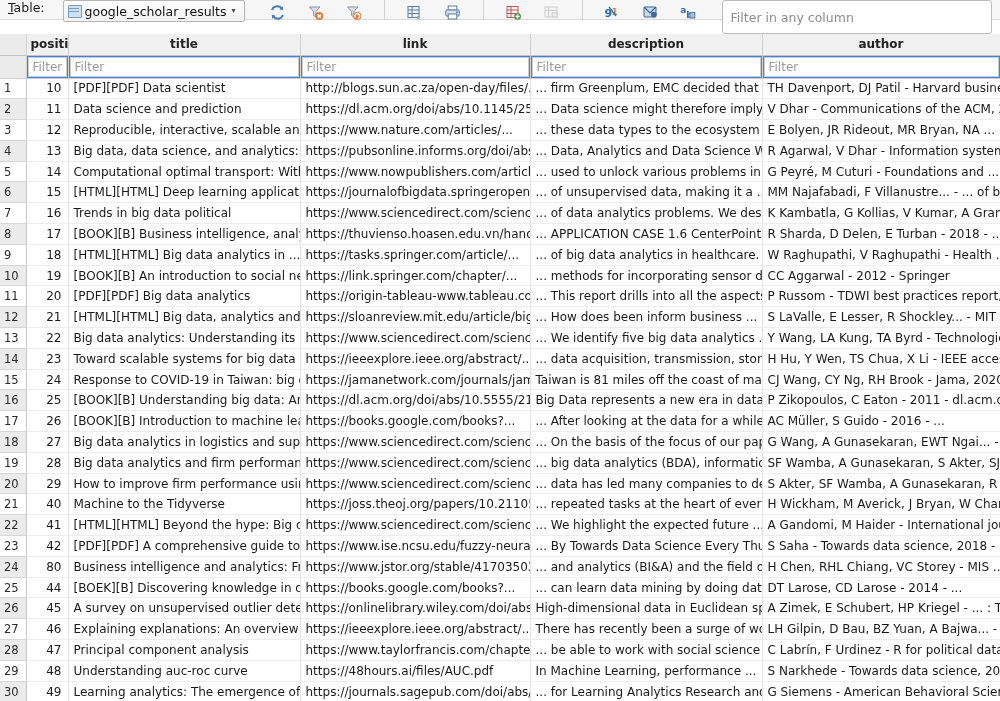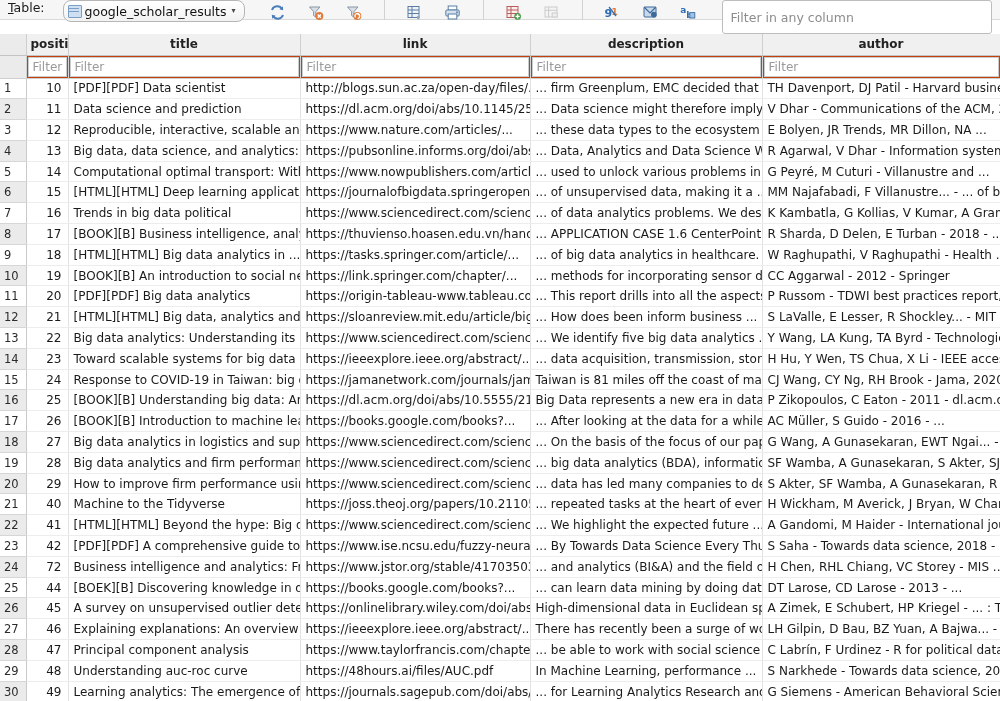--- a/index.html
+++ b/index.html
@@ -31,21 +31,21 @@
   }
   .tb-label u { text-decoration: underline; }
 
   
   #table-combo {
     display: flex;
     align-items: center;
     height: 22px;
     min-width: 182px;
     border: 1px solid #b6b6b6;
-    border-radius: 8px;
+    border-radius: 2px;
     background: linear-gradient(#ffffff, #f2f2f2);
     padding: 0 3px 0 4px;
     margin-right: 8px;
   }
   #table-combo .db-ic {
     width: 12px; height: 12px;
     margin-right: 5px;
     position: relative;
     flex: 0 0 auto;
   }
@@ -155,21 +155,21 @@
     overflow: hidden;
     white-space: nowrap;
   }
   thead th.corner {
     background: #ebebeb;
     border-right: 1px solid #cfcfcf;
   }
 
   tr.filter-row td {
     height: 22px;
-    background: #c2410c;
+    background: #3b82f6;
     border-right: 1px solid #d2d2d2;
     border-bottom: 1px solid #cfcfcf;
     padding: 0;
     overflow: hidden;
   }
   tr.filter-row td.corner {
     background: #ebebeb;
   }
   tr.filter-row .fbox {
     height: 20px;
@@ -373,37 +373,37 @@
           <td>https://dl.acm.org/doi/abs/10.1145/2500499</td>
           <td>... Data science might therefore imply a ...</td>
           <td>V Dhar - Communications of the ACM, 201...</td>
         </tr>
         <tr>
           <td class="rowhdr">3</td>
           <td class="num">12</td>
           <td>Reproducible, interactive, scalable and ...</td>
           <td>https://www.nature.com/articles/...</td>
           <td>... these data types to the ecosystem ...</td>
-          <td>E Bolyen, JR Trends, MR Dillon, NA ...</td>
+          <td>E Bolyen, JR Rideout, MR Bryan, NA ...</td>
         </tr>
         <tr>
           <td class="rowhdr">4</td>
           <td class="num">13</td>
           <td>Big data, data science, and analytics: The ...</td>
           <td>https://pubsonline.informs.org/doi/abs/...</td>
           <td>... Data, Analytics and Data Science We ...</td>
           <td>R Agarwal, V Dhar - Information systems ...</td>
         </tr>
         <tr>
           <td class="rowhdr">5</td>
           <td class="num">14</td>
           <td>Computational optimal transport: With ...</td>
           <td>https://www.nowpublishers.com/article/...</td>
           <td>... used to unlock various problems in ...</td>
-          <td>G Peyré, M Cuturi - Villanustre and ...</td>
+          <td>G Peyré, M Cuturi - Foundations and ...</td>
         </tr>
         <tr>
           <td class="rowhdr">6</td>
           <td class="num">15</td>
           <td>[HTML][HTML] Deep learning applications ...</td>
           <td>https://journalofbigdata.springeropen.com/...</td>
           <td>... of unsupervised data, making it a ...</td>
           <td>MM Najafabadi, F Villanustre... - ... of big ...</td>
         </tr>
         <tr>
@@ -537,33 +537,33 @@
         <tr>
           <td class="rowhdr">23</td>
           <td class="num">42</td>
           <td>[PDF][PDF] A comprehensive guide to ...</td>
           <td>https://www.ise.ncsu.edu/fuzzy-neural/wp-...</td>
           <td>... By Towards Data Science Every Thursda...</td>
           <td>S Saha - Towards data science, 2018 - ...</td>
         </tr>
         <tr>
           <td class="rowhdr">24</td>
-          <td class="num">72</td>
+          <td class="num">80</td>
           <td>Business intelligence and analytics: From ...</td>
           <td>https://www.jstor.org/stable/41703503</td>
           <td>... and analytics (BI&amp;A) and the field of big...</td>
           <td>H Chen, RHL Chiang, VC Storey - MIS ...</td>
         </tr>
         <tr>
           <td class="rowhdr">25</td>
           <td class="num">44</td>
           <td>[BOEK][B] Discovering knowledge in data: ...</td>
           <td>https://books.google.com/books?...</td>
           <td>... can learn data mining by doing data ...</td>
-          <td>DT Larose, CD Larose - 2013 - ...</td>
+          <td>DT Larose, CD Larose - 2014 - ...</td>
         </tr>
         <tr>
           <td class="rowhdr">26</td>
           <td class="num">45</td>
           <td>A survey on unsupervised outlier detection...</td>
           <td>https://onlinelibrary.wiley.com/doi/abs/...</td>
           <td>High-dimensional data in Euclidean space ...</td>
           <td>A Zimek, E Schubert, HP Kriegel - ... : The ...</td>
         </tr>
         <tr>

